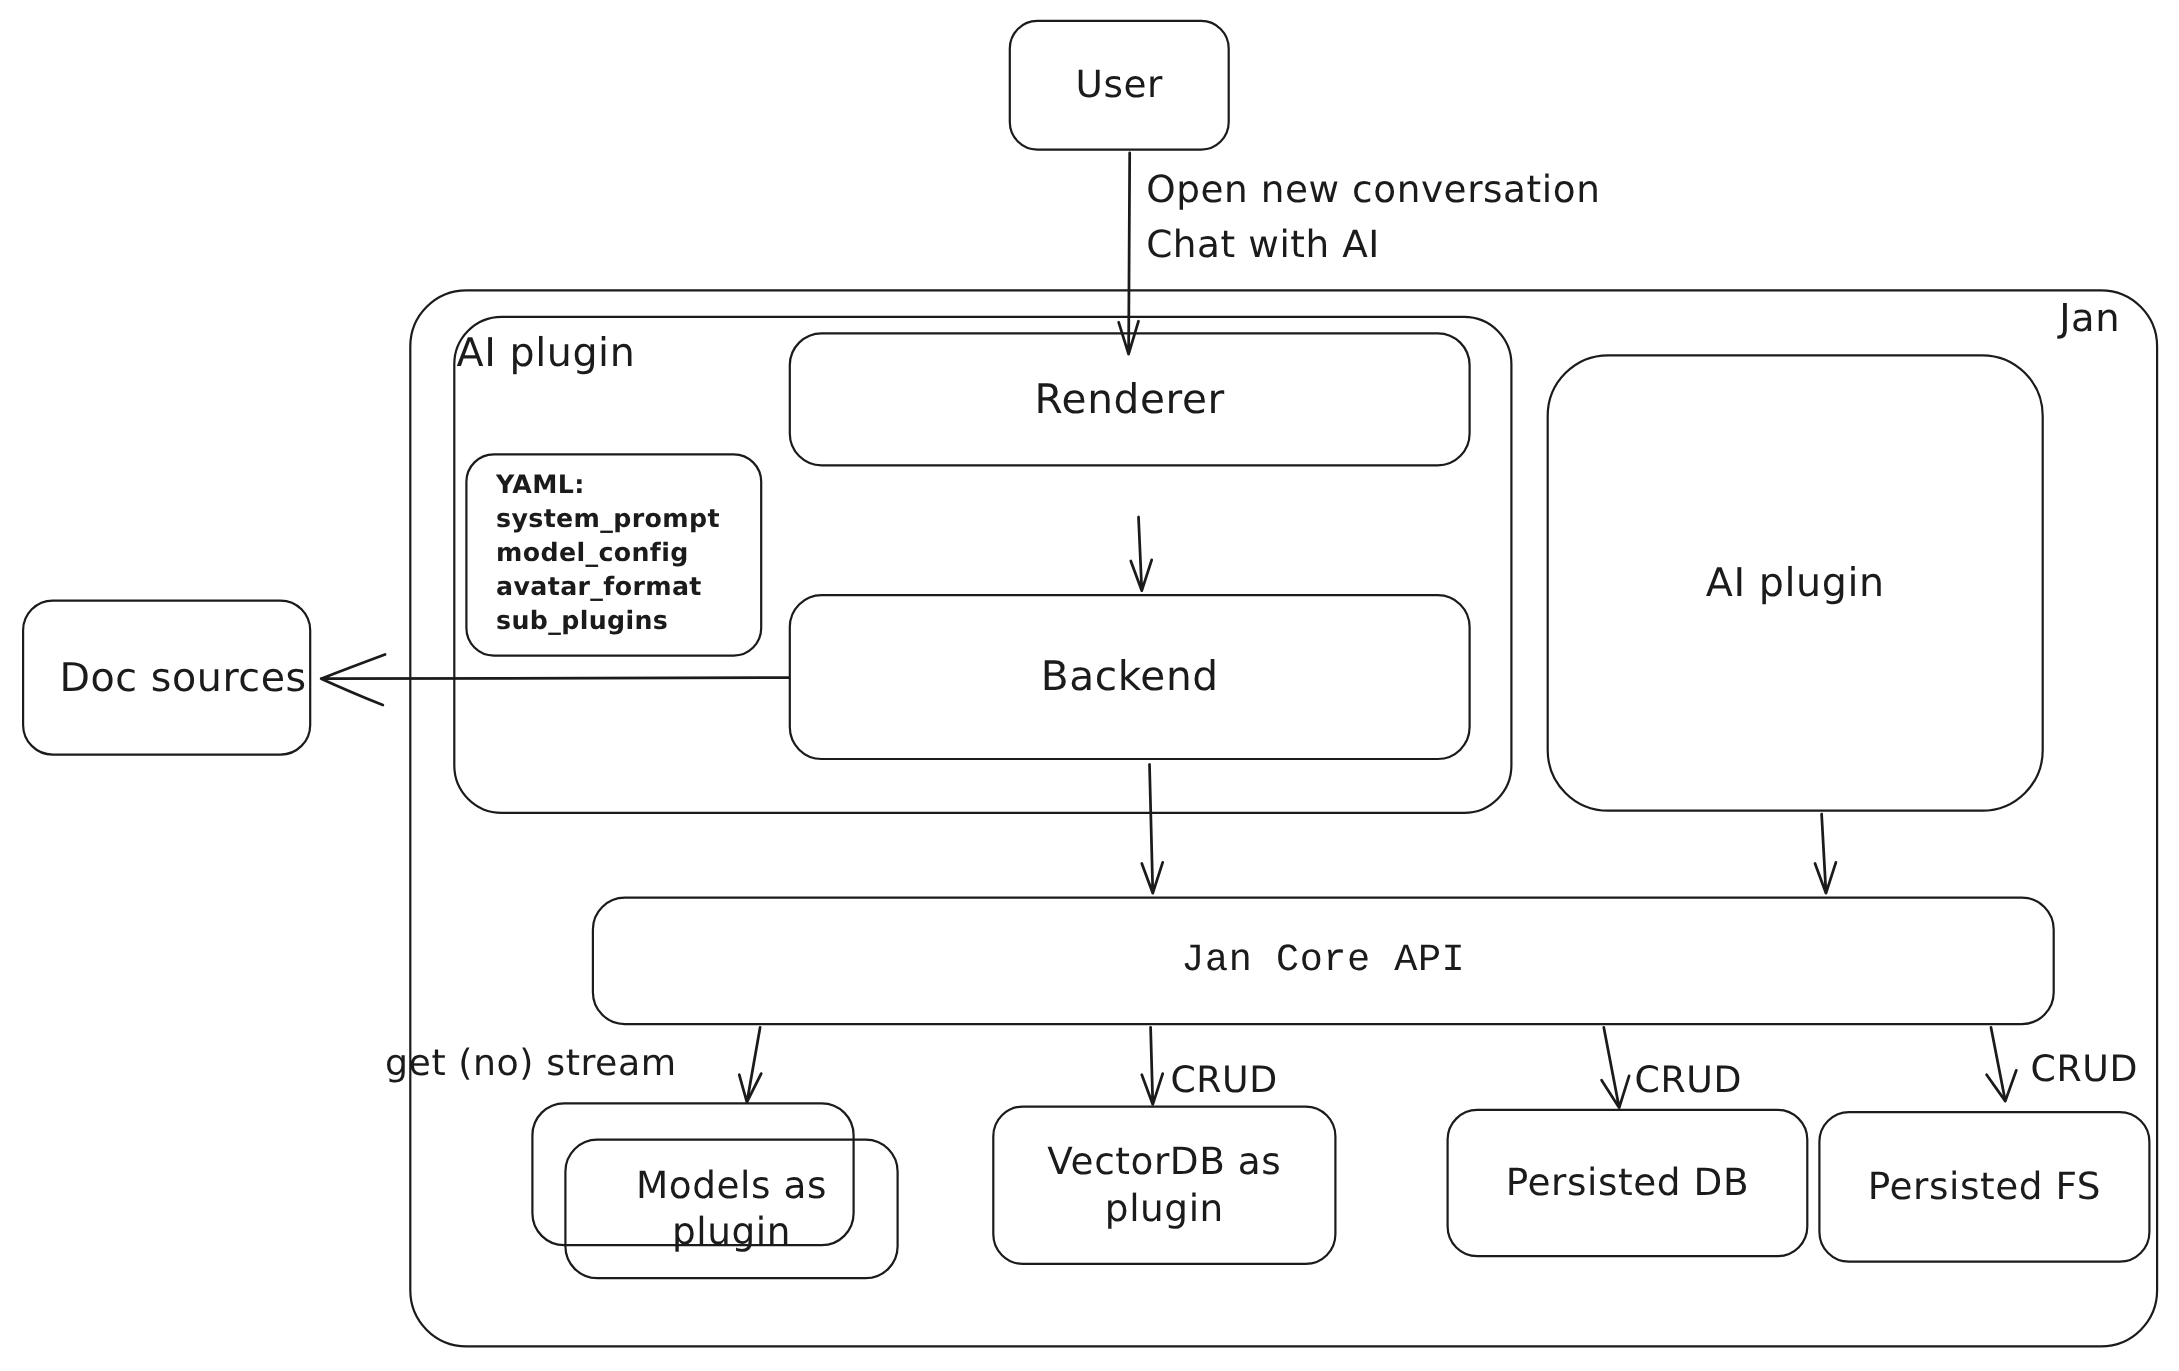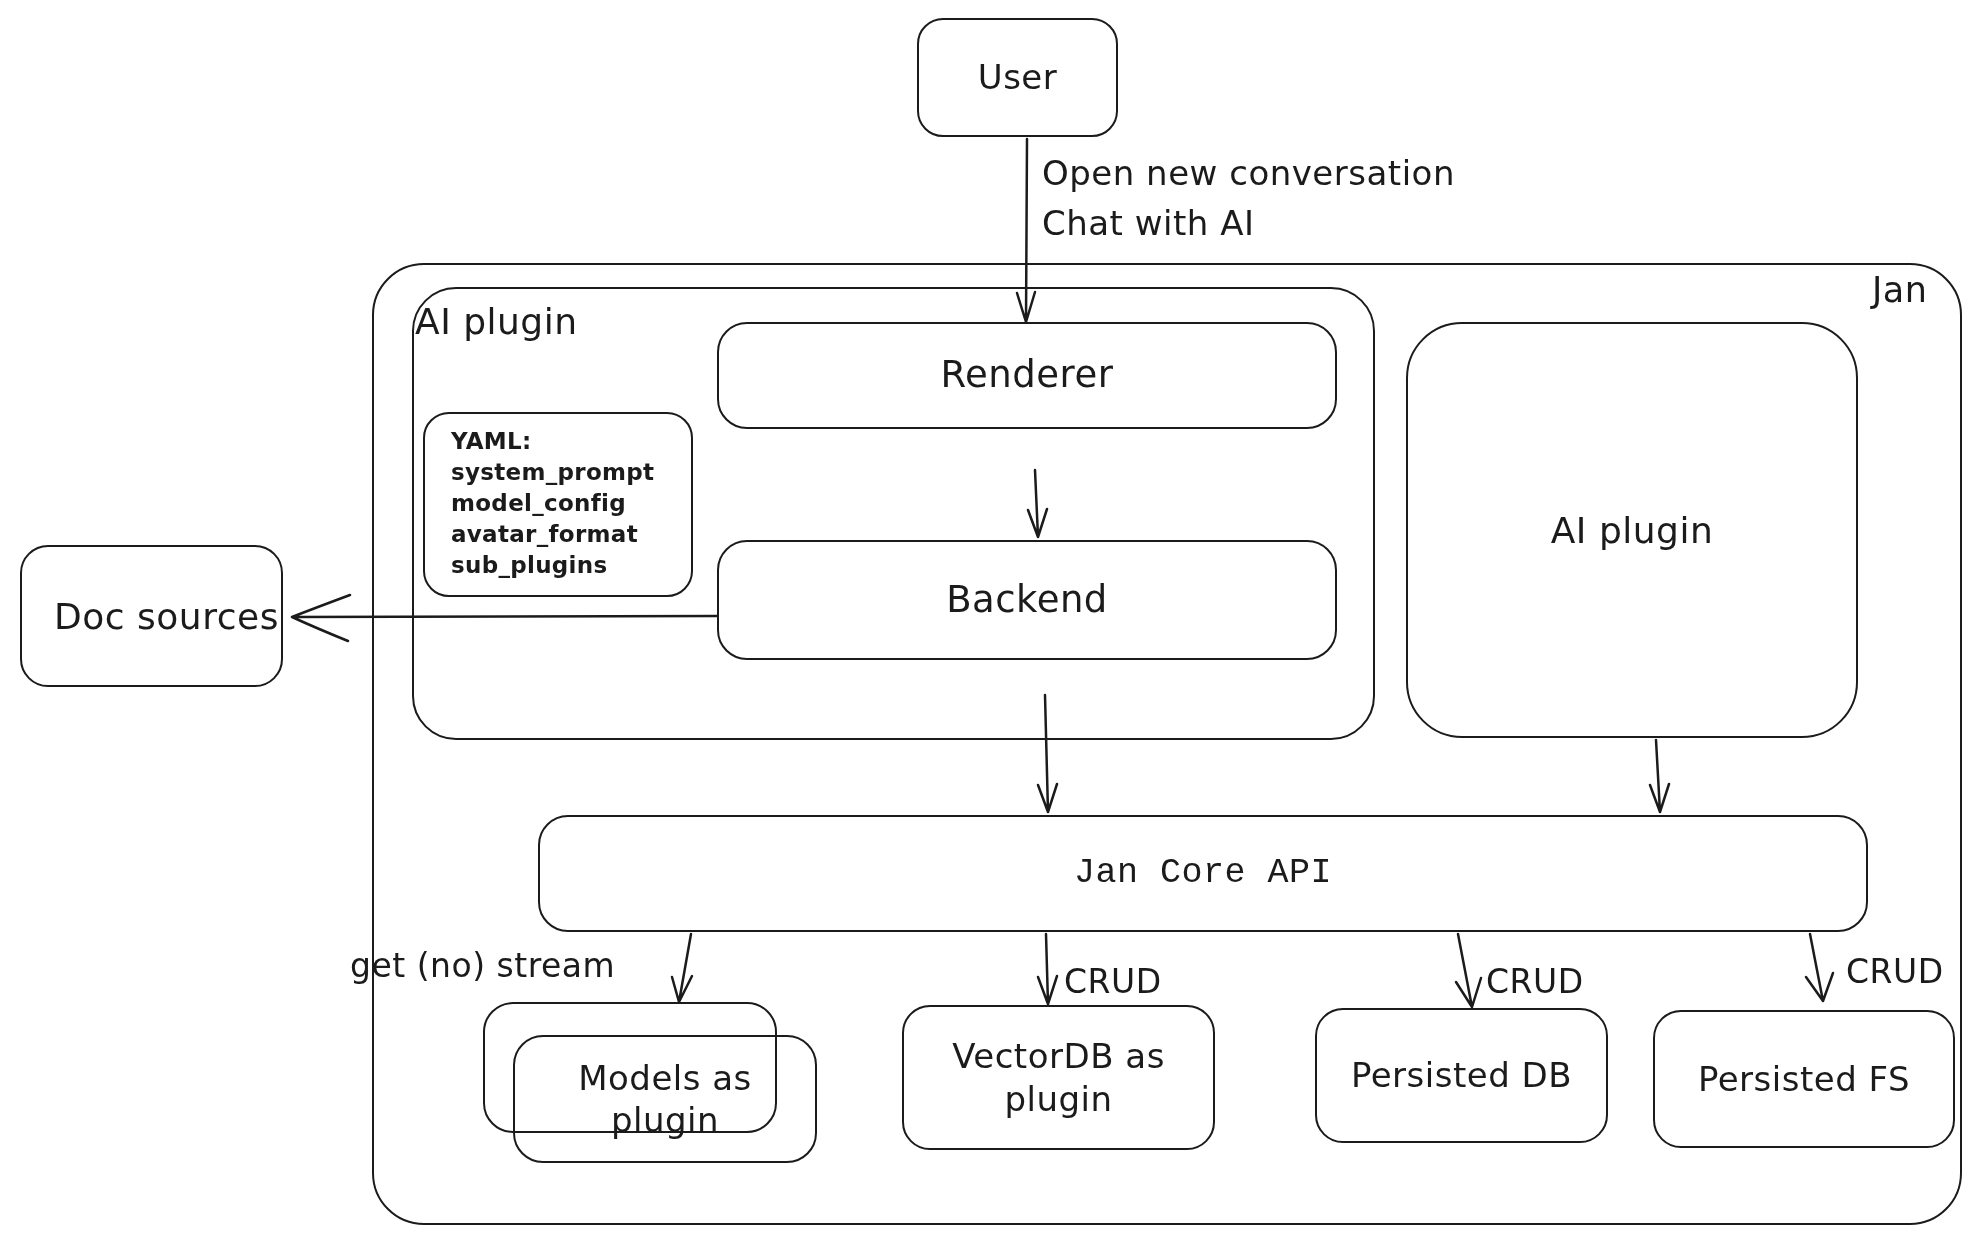--- a/index.html
+++ b/index.html
@@ -30,29 +30,29 @@
     font-size: 35px;
     line-height: 1.25;
     letter-spacing: 0.5px;
   }
   
   .user-box        { left: 917px;  top: 18px;   width: 201px;  height: 119px;  border-radius: 26px; }
   .jan-outer       { left: 372px;  top: 263px;  width: 1590px; height: 962px;  border-radius: 52px; }
   .ai-plugin-left  { left: 412px;  top: 287px;  width: 963px;  height: 453px;  border-radius: 44px; }
   .yaml-box        { left: 423px;  top: 412px;  width: 270px;  height: 185px;  border-radius: 26px;
                      align-items: flex-start; justify-content: flex-start; font-weight: bold; }
-  .renderer-box    { left: 717px;  top: 322px;  width: 620px;  height: 107px;  border-radius: 30px; }
-  .backend-box     { left: 717px;  top: 540px;  width: 620px;  height: 120px;  border-radius: 30px; }
+  .renderer-box    { left: 717px;  top: 302px;  width: 620px;  height: 122px;  border-radius: 30px; }
+  .backend-box     { left: 717px;  top: 540px;  width: 620px;  height: 151px;  border-radius: 30px; }
   .ai-plugin-right { left: 1406px; top: 322px;  width: 452px;  height: 416px;  border-radius: 56px; }
   .doc-sources-box { left: 20px;   top: 545px;  width: 263px;  height: 142px;  border-radius: 28px; padding-left: 30px; }
   .jan-core-api    { left: 538px;  top: 815px;  width: 1330px; height: 117px;  border-radius: 30px; font-family: Liberation Mono, monospace; }
   .models-back     { left: 483px;  top: 1002px; width: 294px;  height: 131px;  border-radius: 30px; }
   .models-front    { left: 513px;  top: 1035px; width: 304px;  height: 128px;  border-radius: 30px; }
   .vectordb-box    { left: 902px;  top: 1005px; width: 313px;  height: 145px;  border-radius: 28px; }
-  .persisted-db    { left: 1315px; top: 1008px; width: 293px;  height: 135px;  border-radius: 28px; }
+  .persisted-db    { left: 1315px; top: 1008px; width: 329px;  height: 135px;  border-radius: 28px; }
   .persisted-fs    { left: 1653px; top: 1010px; width: 302px;  height: 138px;  border-radius: 28px; }
 
   .yaml-text {
     padding: 12px 0 0 26px;
     font-size: 23px;
     line-height: 31px;
     text-align: left;
     letter-spacing: 0.3px;
   }
   .yaml-text div { white-space: nowrap; }

